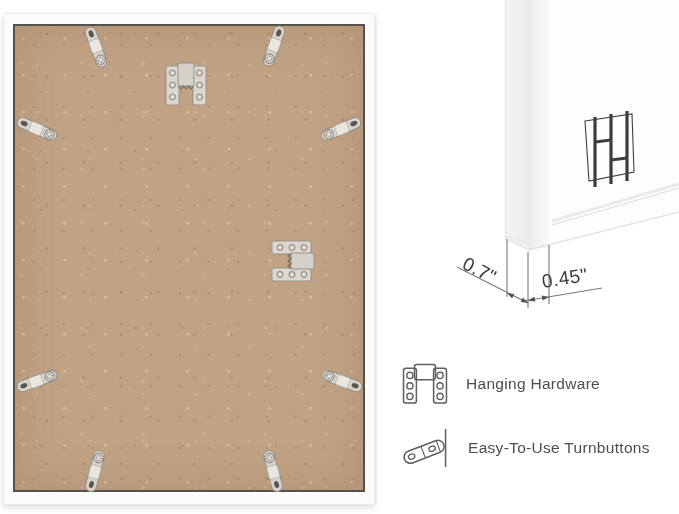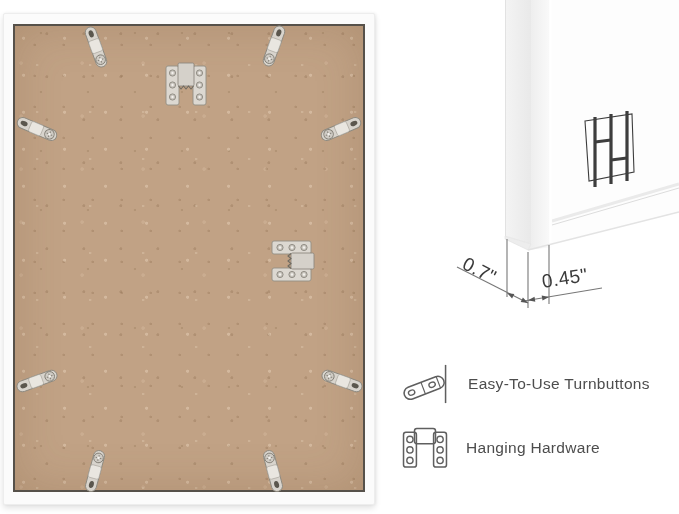--- a/index.html
+++ b/index.html
@@ -137,45 +137,45 @@
       <polygon points="98,303 90.7,302 92.9,297.6"></polygon>
       <polygon points="98,300.3 105.3,301.7 104.5,296.7"></polygon>
       <polygon points="119,296.9 112.5,300.5 111.7,295.5"></polygon>
     </g>
     <text class="dim-text" transform="translate(31,268) rotate(27)">0.7"</text>
     <text class="dim-text" transform="translate(113,288) rotate(-9)">0.45"</text>
   </svg>
 
   <section class="features">
     <div class="feature-row">
-      <svg class="feature-icon" viewBox="0 0 50 44" width="48" height="42" xmlns="http://www.w3.org/2000/svg">
-        <line x1="45.5" y1="2" x2="45.5" y2="42" stroke="#5f5f5f" stroke-width="1.6"></line>
-        <g transform="translate(23,26) rotate(-21)" fill="none" stroke="#5f5f5f">
-          <rect x="-22" y="-6.5" width="44" height="13" rx="6.5" stroke-width="1.6"></rect>
-          <ellipse cx="-14" cy="0" rx="3.4" ry="2.6" stroke-width="1.4"></ellipse>
-          <ellipse cx="9" cy="0" rx="3.4" ry="2.6" stroke-width="1.4"></ellipse>
-          <line x1="-1" y1="-6.5" x2="-1" y2="6.5" stroke-width="1.2"></line>
-          <line x1="16" y1="-6.5" x2="16" y2="6.5" stroke-width="1.2"></line>
-        </g>
-      </svg>
-      <span class="feature-label">Easy-To-Use Turnbuttons</span>
-    </div>
-    <div class="feature-row">
       <svg class="feature-icon" viewBox="0 0 48 44" width="46" height="42" xmlns="http://www.w3.org/2000/svg">
         <g fill="none" stroke="#5f5f5f" stroke-width="1.6">
           <rect x="1.5" y="5.5" width="13.5" height="36.5" rx="2.5"></rect>
           <rect x="33" y="5.5" width="13.5" height="36.5" rx="2.5"></rect>
           <rect x="13" y="1.5" width="22" height="16" rx="2.5"></rect>
         </g>
         <g fill="none" stroke="#5f5f5f" stroke-width="1.4">
           <circle cx="8.2" cy="13" r="3.3"></circle>
             <circle cx="8.2" cy="24" r="3.3"></circle>
             <circle cx="8.2" cy="35" r="3.3"></circle>
           <circle cx="39.8" cy="13" r="3.3"></circle>
             <circle cx="39.8" cy="24" r="3.3"></circle>
             <circle cx="39.8" cy="35" r="3.3"></circle>
         </g>
       </svg>
       <span class="feature-label">Hanging Hardware</span>
     </div>
+    <div class="feature-row">
+      <svg class="feature-icon" viewBox="0 0 50 44" width="48" height="42" xmlns="http://www.w3.org/2000/svg">
+        <line x1="45.5" y1="2" x2="45.5" y2="42" stroke="#5f5f5f" stroke-width="1.6"></line>
+        <g transform="translate(23,26) rotate(-21)" fill="none" stroke="#5f5f5f">
+          <rect x="-22" y="-6.5" width="44" height="13" rx="6.5" stroke-width="1.6"></rect>
+          <ellipse cx="-14" cy="0" rx="3.4" ry="2.6" stroke-width="1.4"></ellipse>
+          <ellipse cx="9" cy="0" rx="3.4" ry="2.6" stroke-width="1.4"></ellipse>
+          <line x1="-1" y1="-6.5" x2="-1" y2="6.5" stroke-width="1.2"></line>
+          <line x1="16" y1="-6.5" x2="16" y2="6.5" stroke-width="1.2"></line>
+        </g>
+      </svg>
+      <span class="feature-label">Easy-To-Use Turnbuttons</span>
+    </div>
   </section>
 
 </div>
 
 </body></html>

